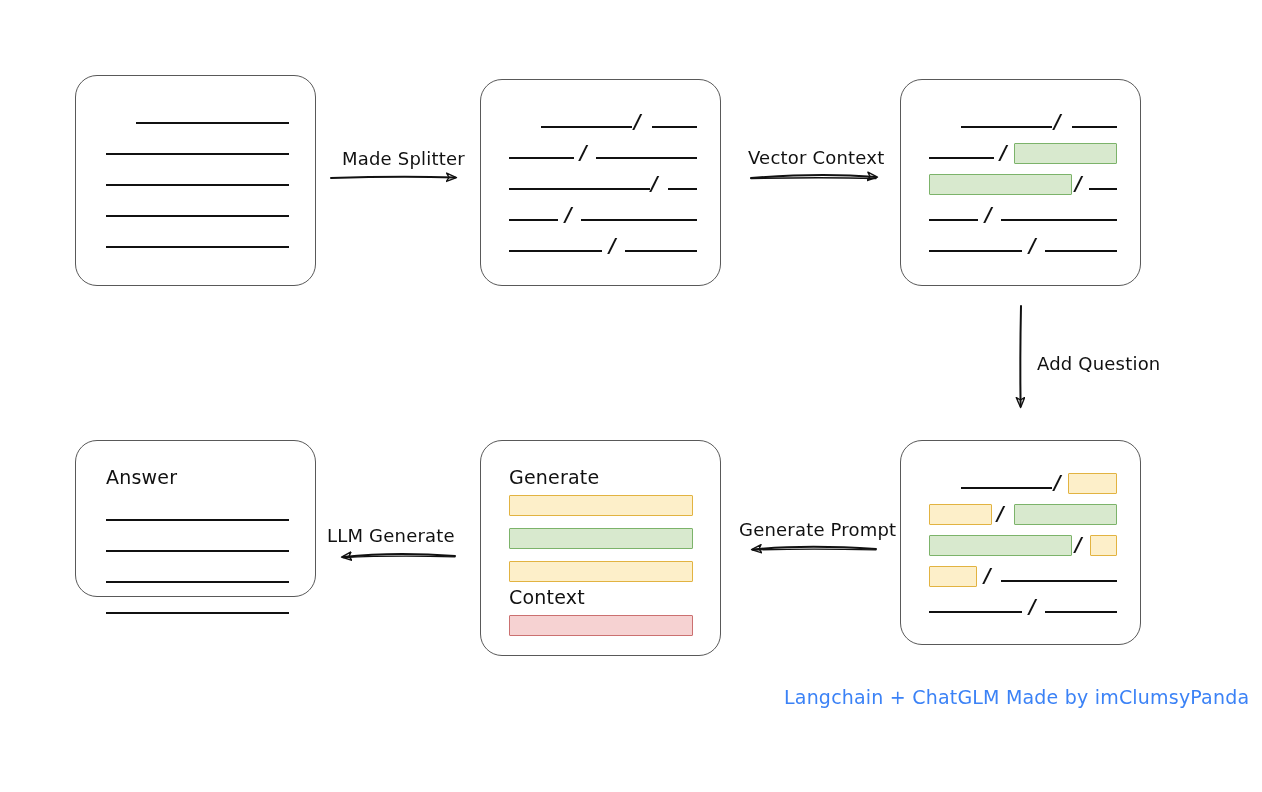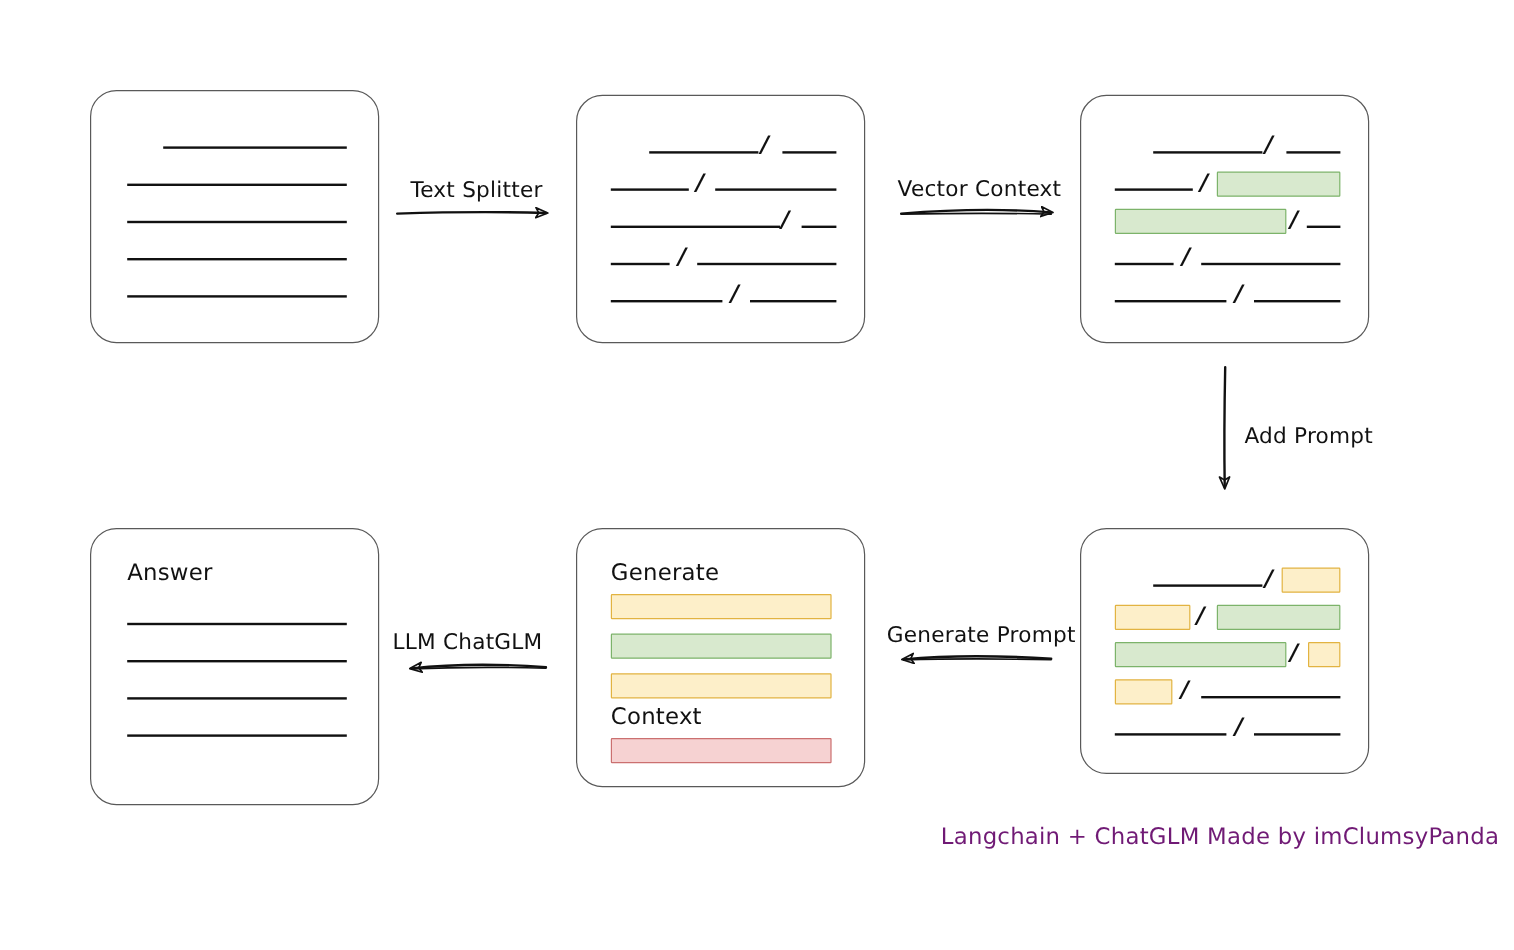--- a/index.html
+++ b/index.html
@@ -72,21 +72,21 @@
   .edge-label {
     position: absolute;
     color: #111111;
     font-family: "DejaVu Sans", sans-serif;
     font-size: 18px;
     letter-spacing: 0.2px;
     white-space: nowrap;
   }
   .footer-note {
     position: absolute;
-    color: #701a75;
+    color: #3b82f6;
     font-family: "DejaVu Sans", sans-serif;
     font-size: 19px;
     letter-spacing: 0.2px;
     white-space: nowrap;
   }
   svg.arrow-layer {
     position: absolute;
     left: 0; top: 0;
     width: 1262px;
     height: 792px;
@@ -185,21 +185,21 @@
 
   <div class="node-box" style="left:480px; top:440px; width:241px; height:216px;">
     <span class="box-caption" style="left:28px; top:25px;">Generate</span>
     <div class="hl hl-yellow" style="left:28px; top:54px; width:184px;"></div>
     <div class="hl hl-green" style="left:28px; top:87px; width:184px;"></div>
     <div class="hl hl-yellow" style="left:28px; top:120px; width:184px;"></div>
     <span class="box-caption" style="left:28px; top:145px;">Context</span>
     <div class="hl hl-red" style="left:28px; top:174px; width:184px;"></div>
   </div>
 
-  <div class="node-box" style="left:75px; top:440px; width:241px; height:231px;">
+  <div class="node-box" style="left:75px; top:440px; width:241px; height:157px;">
     <span class="box-caption" style="left:30px; top:25px;">Answer</span>
     <div class="doc-lines">
       <div class="seg" style="left:30px; top:78px; width:183px;"></div>
       <div class="seg" style="left:30px; top:109px; width:183px;"></div>
       <div class="seg" style="left:30px; top:140px; width:183px;"></div>
       <div class="seg" style="left:30px; top:171px; width:183px;"></div>
     </div>
   </div>
 
   <svg class="arrow-layer" viewBox="0 0 1262 792">
@@ -232,25 +232,25 @@
       <path d="M876,549 C830,546 790,546 753,549.5" fill="none" stroke="#111111" stroke-width="2" stroke-linecap="round" marker-end="url(#ah-left)"></path>
       <path d="M876,549.8 C830,548.8 790,548.8 753,550" fill="none" stroke="#111111" stroke-width="1.3" stroke-linecap="round"></path>
     </g>
 
     <g>
       <path d="M455,556 C415,553 380,553 343,557" fill="none" stroke="#111111" stroke-width="2" stroke-linecap="round" marker-end="url(#ah-left)"></path>
       <path d="M455,556.8 C415,555.8 380,555.8 343,557.5" fill="none" stroke="#111111" stroke-width="1.3" stroke-linecap="round"></path>
     </g>
   </svg>
 
-  <span class="edge-label" style="left:342px; top:148px;">Text Splitter</span>
+  <span class="edge-label" style="left:342px; top:148px;">Made Splitter</span>
 
   <span class="edge-label" style="left:748px; top:147px;">Vector Context</span>
 
-  <span class="edge-label" style="left:1037px; top:353px;">Add Prompt</span>
+  <span class="edge-label" style="left:1037px; top:353px;">Add Question</span>
 
   <span class="edge-label" style="left:739px; top:519px;text-align:center;">Generate Prompt</span>
 
-  <span class="edge-label" style="left:327px; top:525px;">LLM ChatGLM</span>
+  <span class="edge-label" style="left:327px; top:525px;">LLM Generate</span>
 
   <span class="footer-note" style="left:784px; top:686px;">Langchain + ChatGLM Made by imClumsyPanda</span>
 
 </div>
 
 </body></html>

